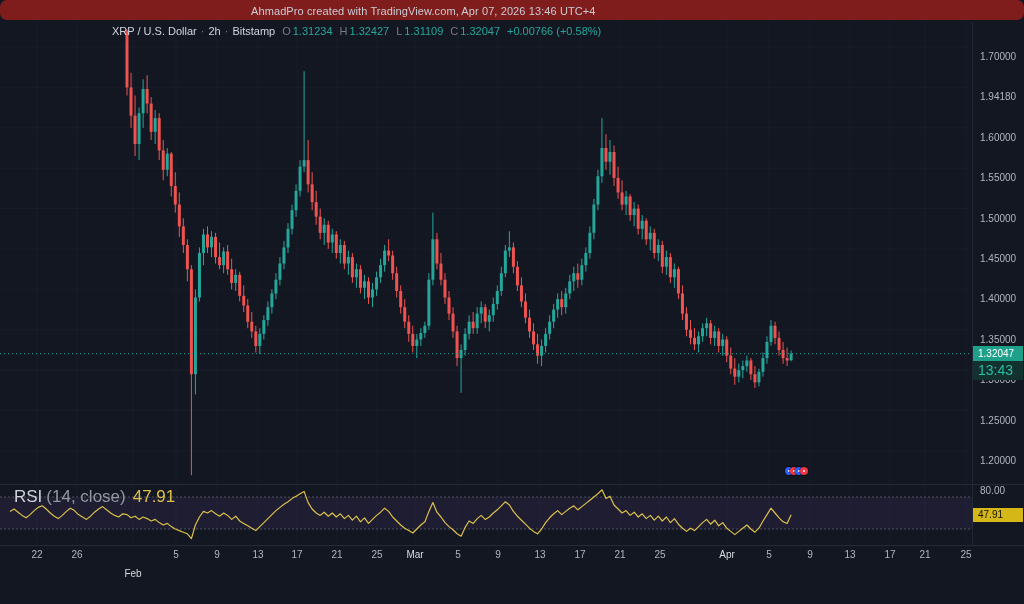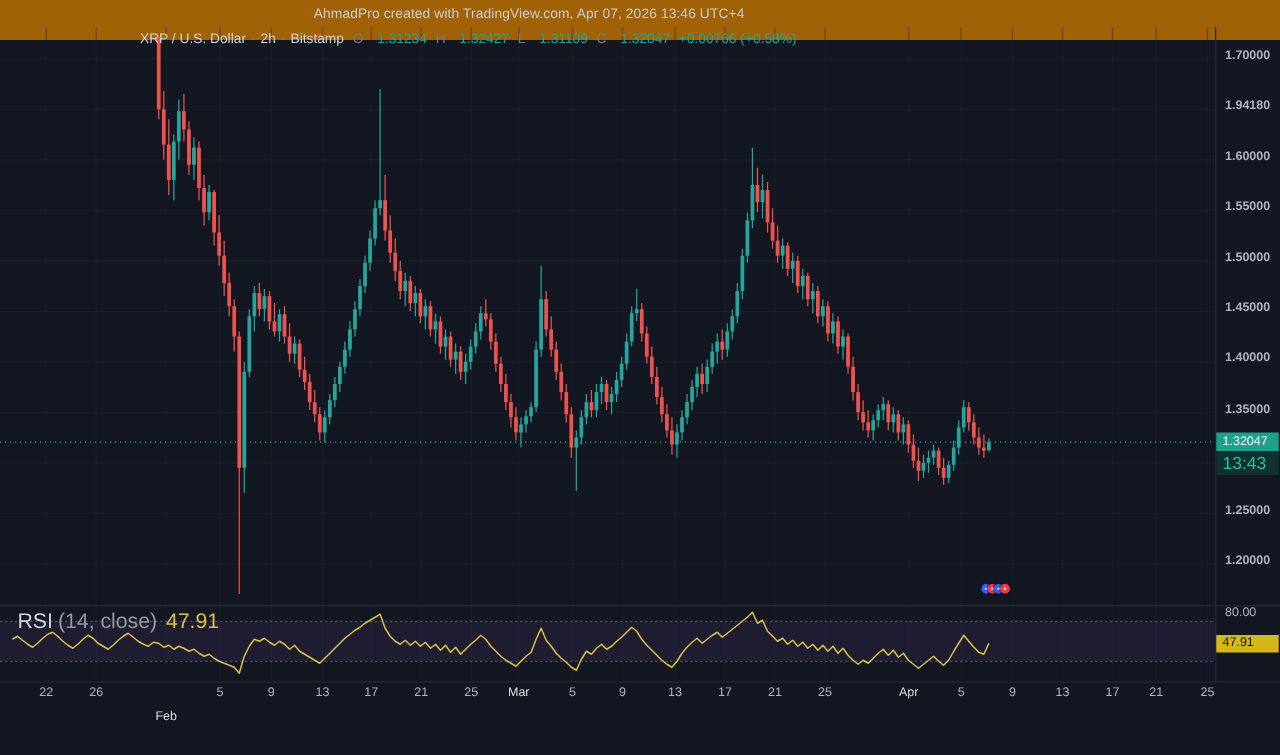--- a/index.html
+++ b/index.html
@@ -1,37 +1,37 @@
 <!DOCTYPE html>
 <html><head>
 <meta charset="utf-8">
 <style>
   * { margin:0; padding:0; box-sizing:border-box; }
   html,body { width:1024px; height:604px; overflow:hidden; }
   body { font-family:"Liberation Sans","DejaVu Sans",sans-serif; background:#131722; position:relative; }
 
-  #top-bar { position:absolute; top:0; left:0; width:1024px; height:32px; background:#a16207; }
+  #top-bar { position:absolute; top:0; left:0; width:1024px; height:20px; background:#7f1d1d;border-radius:7px; }
   #top-bar .attr-text { position:absolute; left:251px; top:5px; font-size:11px; color:#c9ccd4; letter-spacing:.1px; white-space:nowrap; }
 
   #chart-root { position:absolute; top:0; left:0; width:1024px; height:604px; }
   #chart-canvas { position:absolute; top:0; left:0; }
 
   
   #symbol-legend { position:absolute; left:112px; top:25px; font-size:11px; color:#d1d4dc; white-space:nowrap; z-index:5; }
   #symbol-legend .lbl { color:#787b86; margin-left:7px; }
-  #symbol-legend .val { color:#26a69a; margin-left:11px; }
+  #symbol-legend .val { color:#26a69a; margin-left:2px; }
   #symbol-legend .chg { color:#26a69a; margin-left:7px; }
   #symbol-legend .sep { color:#787b86; margin:0 4px; }
 
   #rsi-legend { position:absolute; left:14px; top:487px; font-size:17px; color:#d1d4dc; white-space:nowrap; z-index:5; }
   #rsi-legend .params { color:#9598a1; margin-left:4px; }
   #rsi-legend .rsi-val { color:#dcc04a; margin-left:7px; }
 
   
-  #price-axis { position:absolute; left:972px; top:20px; width:32px; height:523px; z-index:4;font-weight:bold; }
+  #price-axis { position:absolute; left:972px; top:32px; width:32px; height:523px; z-index:4; }
   .tick-label { position:absolute; left:0; width:52px; padding-left:8px; font-size:10px; color:#b2b5be; white-space:nowrap; }
   #time-axis { position:absolute; left:0; top:545px; width:972px; height:20px; z-index:4; }
   .time-label { position:absolute; top:4px; transform:translateX(-50%); font-size:10px; color:#b2b5be; }
   .time-label.major { color:#d8dbe0; }
 
   
   .sep-h { position:absolute; left:0; width:1024px; height:1px; background:#252a37; z-index:3; }
   .sep-v { position:absolute; top:22px; left:972px; width:1px; height:523px; background:#232838; z-index:3; }
 
   

